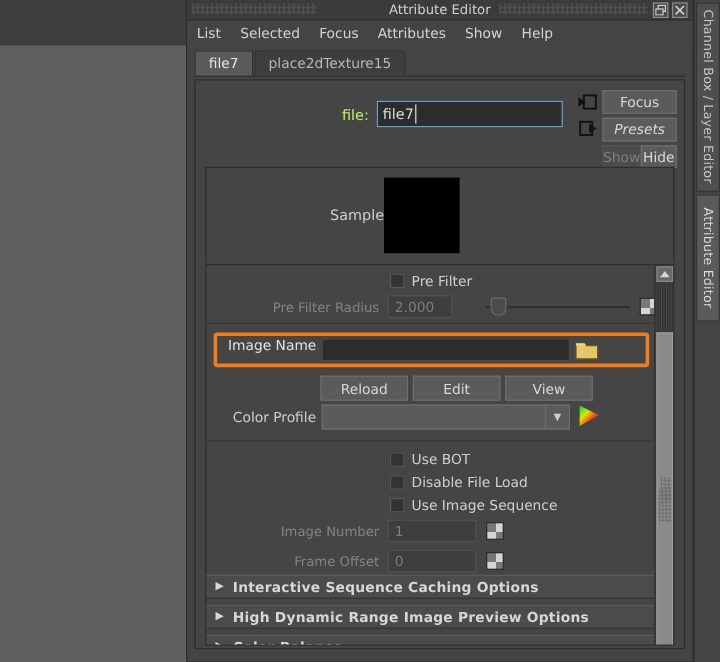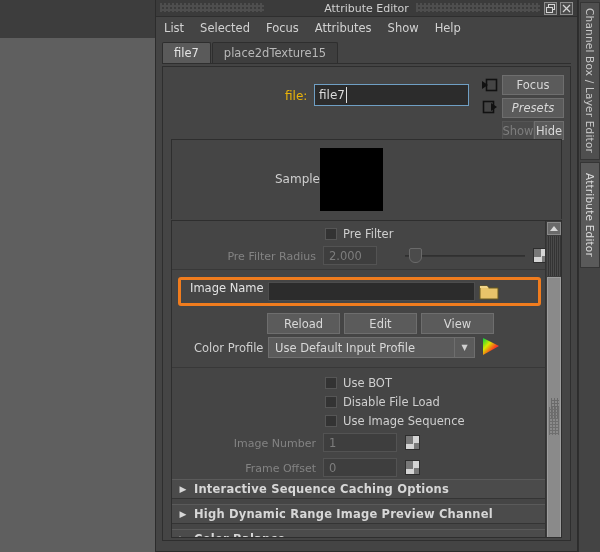--- a/index.html
+++ b/index.html
@@ -106,21 +106,21 @@
     border: 1px solid #2e2e2e;
     background: #454545;
     height: 475px;
     position: relative;
   }
 
   
   #file-block { position: relative; height: 70px; }
   #file-label {
     position: absolute; left: 122px; top: 22px;
-    color: #eab308; font-size: 12px;
+    color: #bef264; font-size: 12px;
   }
   #file-input {
     position: absolute; left: 151px; top: 17px; width: 155px; height: 22px;
     background: #2c2c2c; border: 1px solid #6f9fc4;
     color: #dcdcdc; font-size: 12px;
     font-family: "DejaVu Sans", "Liberation Sans", sans-serif;
     padding: 0 4px; outline: none;
   }
   #caret {
     position: absolute; left: 183px; top: 20px; width: 1px; height: 16px;
@@ -411,21 +411,20 @@
 
         <div class="row">
           <div class="txtbtn" style="left:95px;  top:92px;">Reload</div>
           <div class="txtbtn" style="left:172px; top:92px;">Edit</div>
           <div class="txtbtn" style="left:249px; top:92px;">View</div>
         </div>
 
         <div class="row">
           <div id="cp-label">Color Profile</div>
           <div id="cp-select">
-            <span>Use Default Input Profile</span>
             <span id="cp-arrow">▼</span>
           </div>
           <div id="cp-rainbow">
             <svg width="20" height="20" viewBox="0 0 20 20">
               <defs>
                 <linearGradient id="rg1" x1="0" y1="0" x2="1" y2="1">
                   <stop offset="0%" stop-color="#00d23c"></stop>
                   <stop offset="35%" stop-color="#d8e800"></stop>
                   <stop offset="65%" stop-color="#ff3b1e"></stop>
                   <stop offset="100%" stop-color="#7a2fd0"></stop>
@@ -462,21 +461,21 @@
           <div class="numfield" style="left:151px; top:237px; width:74px;">0</div>
           <div class="checkerbtn" style="left:233px; top:239px;"></div>
         </div>
 
         <div class="section" style="top:258px;">
           <span class="tri">▶</span>
           <span class="sec-title">Interactive Sequence Caching Options</span>
         </div>
         <div class="section" style="top:283px;">
           <span class="tri">▶</span>
-          <span class="sec-title">High Dynamic Range Image Preview Channel</span>
+          <span class="sec-title">High Dynamic Range Image Preview Options</span>
         </div>
         <div class="section" style="top:308px;">
           <span class="tri">▶</span>
           <span class="sec-title">Color Balance</span>
         </div>
       </div>
 
       <div id="vscroll">
         <div id="vs-up">
           <div id="vs-up-tri"></div>

